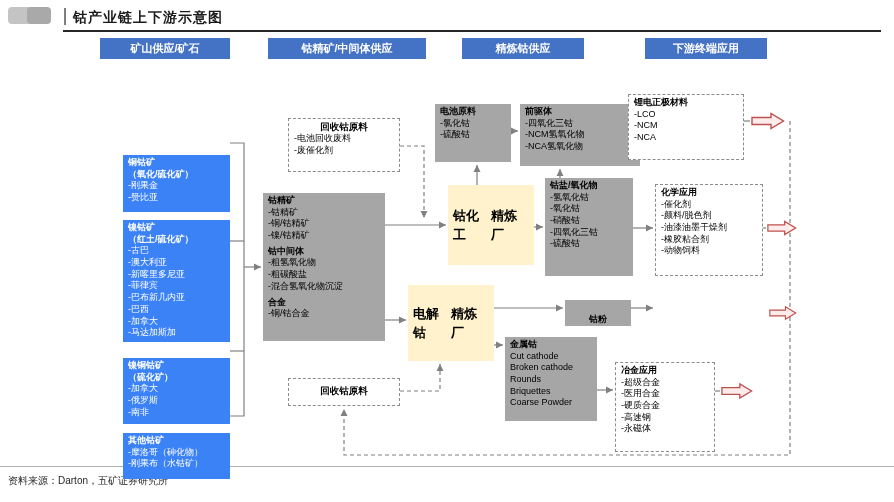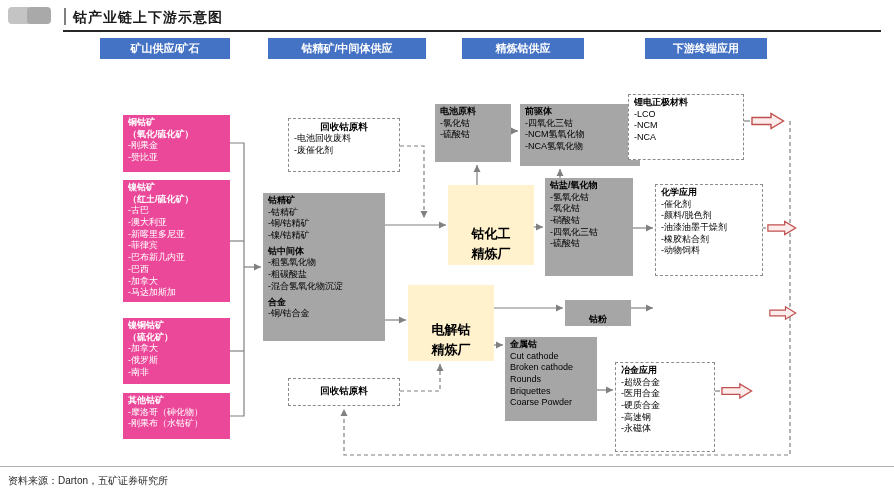--- a/index.html
+++ b/index.html
@@ -14,25 +14,25 @@
   .vdiv{left:64px;top:8px;width:2px;height:17px;background:#7f7f7f;}
   .title{left:73px;top:9px;font-size:14px;font-weight:bold;color:#1a1a1a;letter-spacing:1px;}
   .rule-top{left:63px;top:30px;width:818px;height:2px;background:#262626;}
   .rule-bottom{left:0;top:466px;width:894px;height:1px;background:#b0b0b0;}
   .source{left:8px;top:474px;font-size:10px;color:#262626;}
   
   .bluehead{height:21px;line-height:21px;background:#4472c4;color:#fff;font-size:11px;
             font-weight:bold;text-align:center;z-index:2;}
   
   .box{z-index:2;font-size:9px;line-height:1.3;padding:2px 5px;}
-  .dark{background:#ec4899;color:#fff;}
+  .dark{background:#3b82f6;color:#fff;margin-top:40px;}
   .gray{background:#a6a6a6;color:#000;}
   .dashed{background:#fff;border:1px dashed #8c8c8c;}
-  .yellow{background:#fff2cc;display:flex;flex-direction:column;align-items:center;
-          justify-content:flex-end;font-size:13px;font-weight:bold;line-height:1.5;}
+  .yellow{background:#fff2cc;display:flex;flex-direction:row;align-items:center;
+          justify-content:center;font-size:13px;font-weight:bold;line-height:1.5;}
   .bhead{font-weight:bold;}
   .thead{font-weight:bold;font-size:9.5px;}
   .center{text-align:center;}
   .sect{margin-top:4px;}
   .wires{position:absolute;left:0;top:0;z-index:1;}
   .redarrow{position:absolute;z-index:2;}
   .powderbox{line-height:13px;text-align:center;padding:13px 2px;}
   .carbide{font-weight:bold;font-size:10px;line-height:1.35;padding:4px 6px;}
 </style>
 </head>

